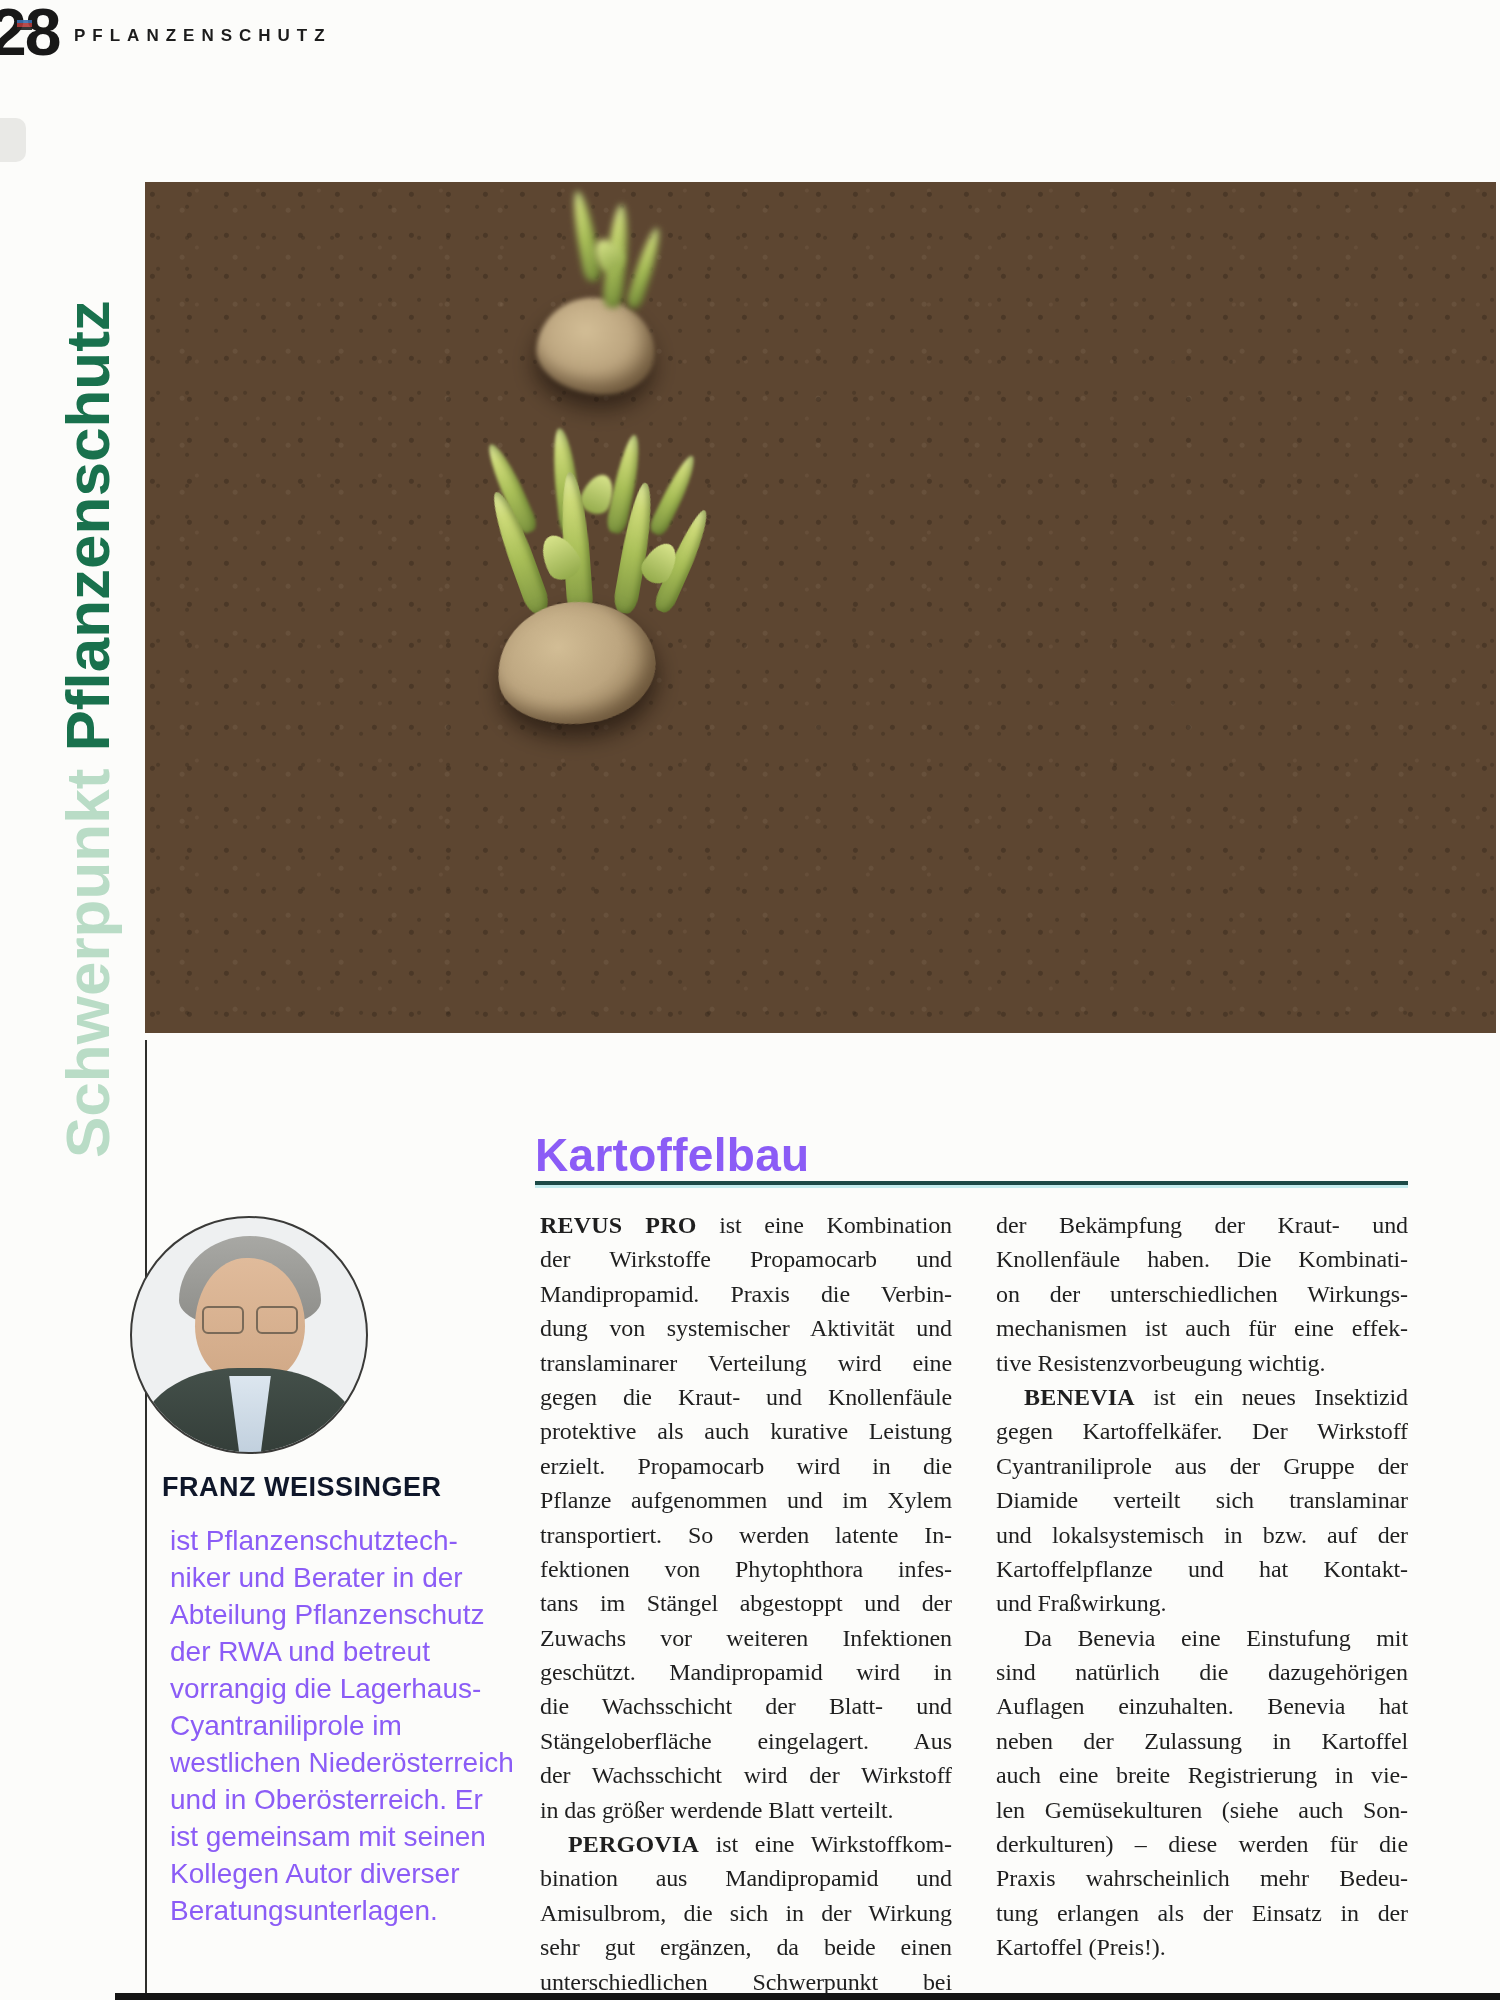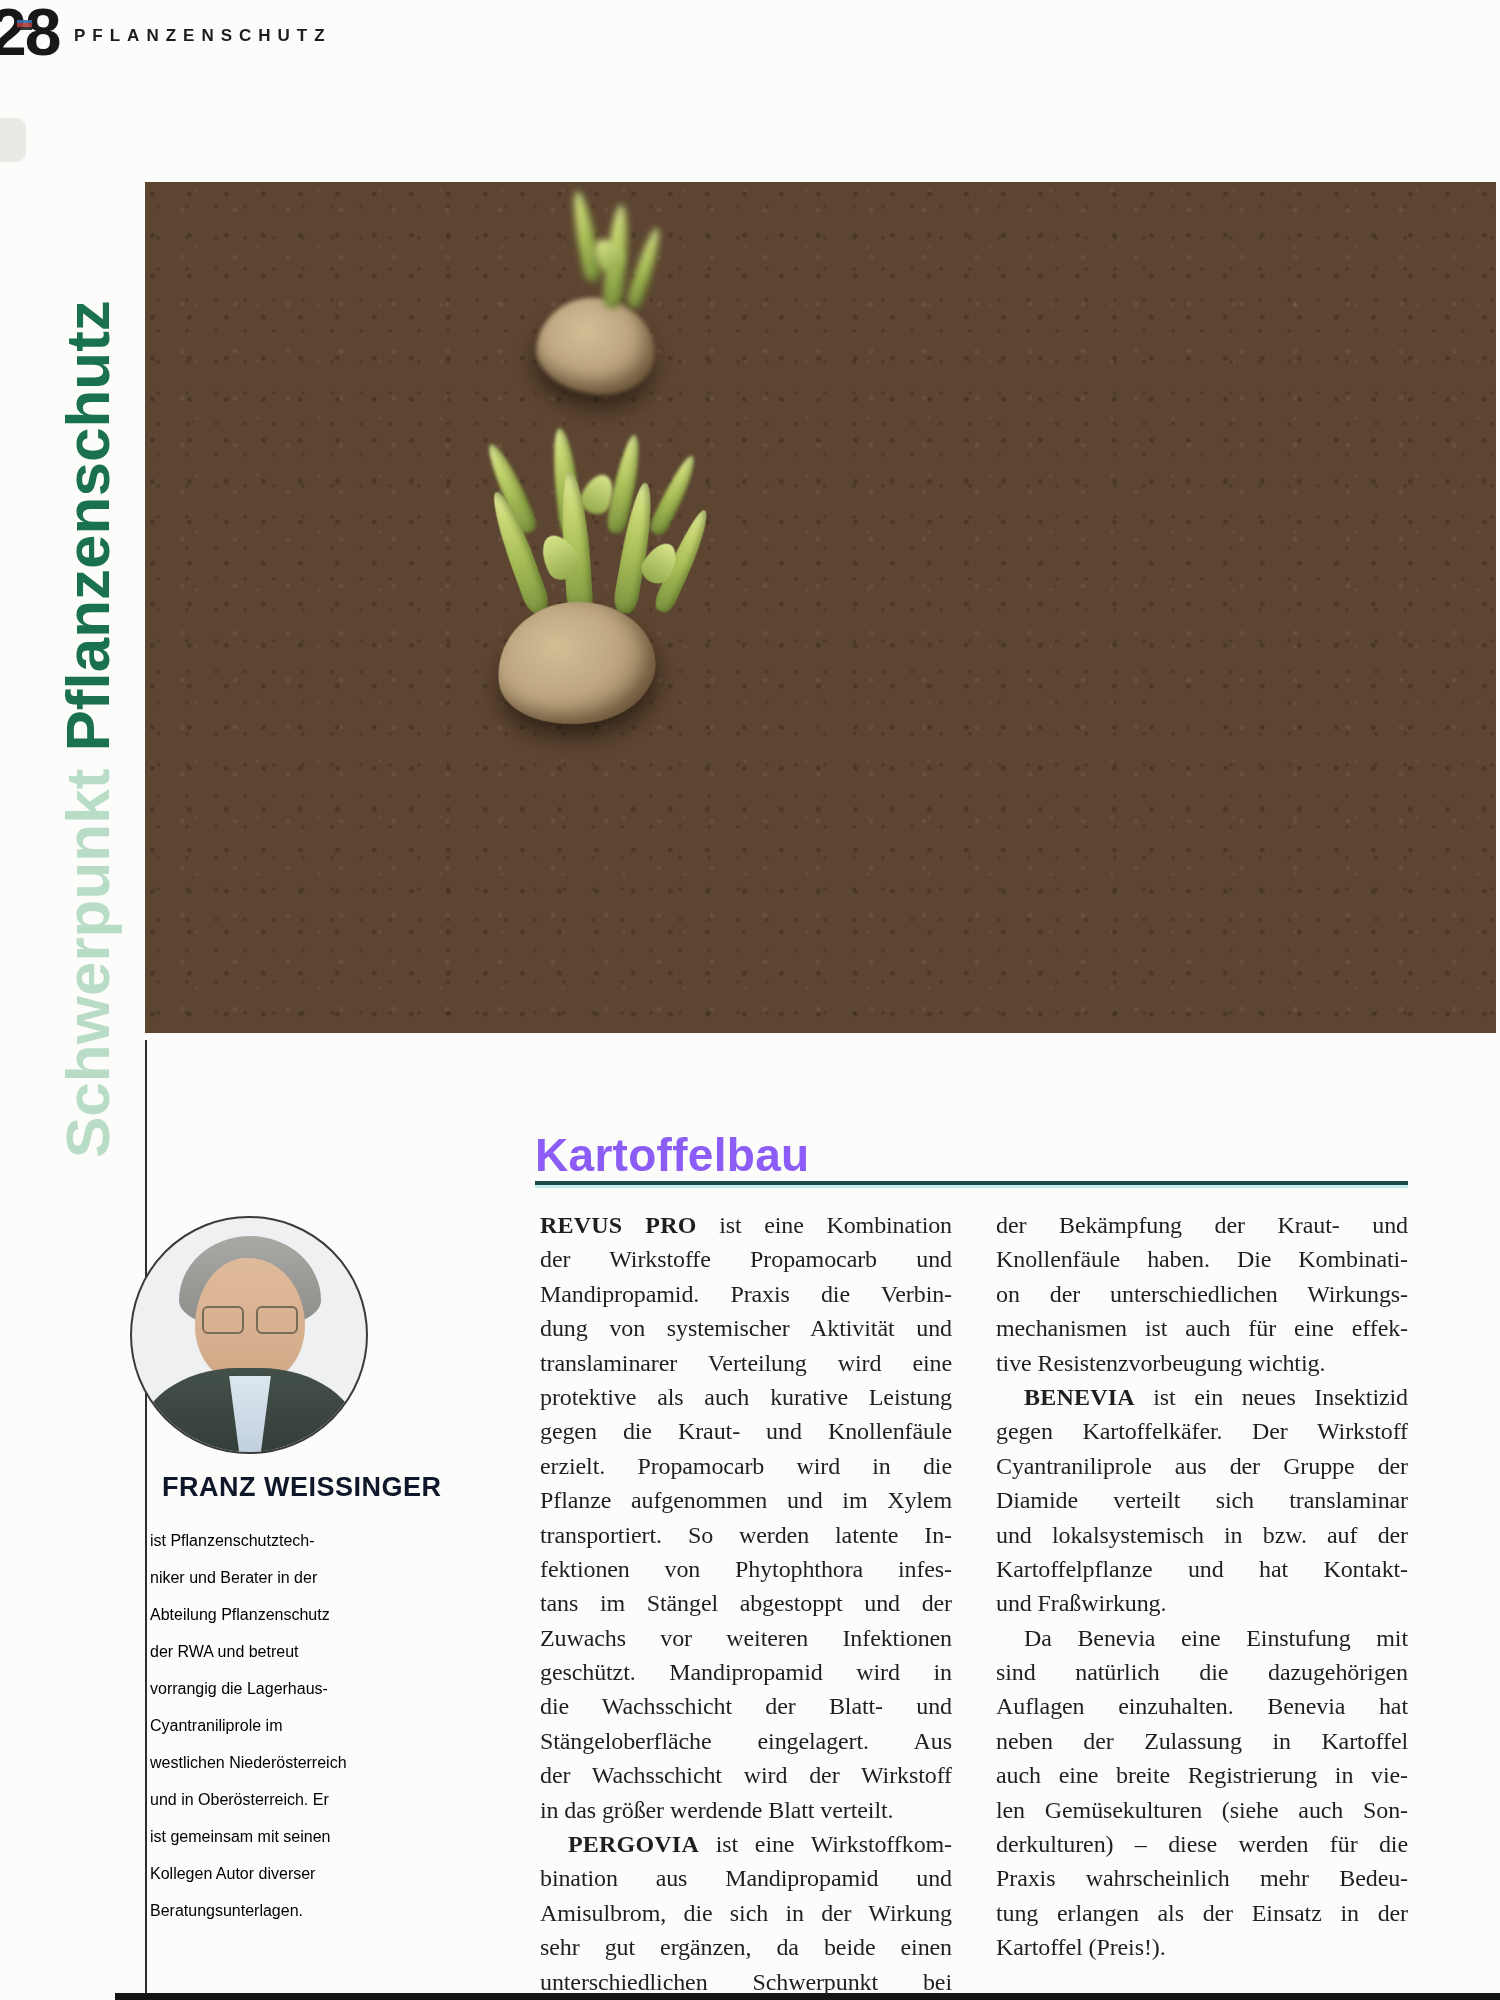--- a/index.html
+++ b/index.html
@@ -81,21 +81,21 @@
     background:#eef0f1;border:2px solid #3a3a38;overflow:hidden;z-index:2;
   }
   .p-hair{position:absolute;left:47px;top:18px;width:142px;height:92px;border-radius:50% 50% 42% 42%/70% 70% 30% 30%;background:linear-gradient(#a8a8a4,#8d8d89);}
   .p-face{position:absolute;left:63px;top:40px;width:110px;height:128px;border-radius:48% 52% 50% 50%/55% 55% 48% 48%;background:linear-gradient(#e0bb9b,#d0a886);}
   .p-glasses{position:absolute;left:70px;top:88px;width:96px;height:26px;}
   .p-glasses span{position:absolute;width:38px;height:24px;border:2px solid #7a6a58;border-radius:6px;}
   .p-glasses span:first-child{left:0;} .p-glasses span:last-child{right:0;}
   .p-suit{position:absolute;left:6px;top:150px;width:222px;height:90px;border-radius:45% 45% 0 0/80% 80% 0 0;background:linear-gradient(#44504a,#333d38);}
   .p-shirt{position:absolute;left:92px;top:158px;width:52px;height:80px;background:linear-gradient(#dce6ef,#c0cfdd);clip-path:polygon(10% 0,90% 0,70% 100%,30% 100%);}
   .author-name{position:absolute;left:162px;top:1472px;font-size:27px;font-weight:600;color:#0f172a;letter-spacing:.5px;}
-  .bio{position:absolute;left:150px;top:1522px;width:300px;font-size:16px;color:#000000;}
+  .bio{position:absolute;left:170px;top:1522px;width:300px;font-size:28px;color:#8b5cf6;}
   .bio .line{height:37px;line-height:37px;white-space:nowrap;}
   
   .kicker{position:absolute;left:535px;top:1128px;font-size:46px;font-weight:800;color:#8b5cf6;letter-spacing:.3px;}
   .kicker-rule{position:absolute;left:535px;top:1181px;width:873px;height:4px;background:#1d4a47;box-shadow:0 3px 0 rgba(150,222,228,.55);}
   .col{
     position:absolute;top:1208px;width:412px;
     font-family:"Liberation Serif","DejaVu Serif",serif;
     font-size:24px;color:#1f1f1f;letter-spacing:-.1px;
   }
   .col--one{left:540px;} .col--two{left:996px;}
@@ -170,22 +170,22 @@
   </div>
 
 <div class="kicker">Kartoffelbau</div>
 <div class="kicker-rule"></div>
 <div class="col col--one">
     <div class="line"><strong>REVUS PRO</strong> ist eine Kombination</div>
     <div class="line">der Wirkstoffe Propamocarb und</div>
     <div class="line">Mandipropamid. Praxis die Verbin-</div>
     <div class="line">dung von systemischer Aktivität und</div>
     <div class="line">translaminarer Verteilung wird eine</div>
+    <div class="line">gegen die Kraut- und Knollenfäule</div>
     <div class="line">protektive als auch kurative Leistung</div>
-    <div class="line">gegen die Kraut- und Knollenfäule</div>
     <div class="line">erzielt. Propamocarb wird in die</div>
     <div class="line">Pflanze aufgenommen und im Xylem</div>
     <div class="line">transportiert. So werden latente In-</div>
     <div class="line">fektionen von Phytophthora infes-</div>
     <div class="line">tans im Stängel abgestoppt und der</div>
     <div class="line">Zuwachs vor weiteren Infektionen</div>
     <div class="line">geschützt. Mandipropamid wird in</div>
     <div class="line">die Wachsschicht der Blatt- und</div>
     <div class="line">Stängeloberfläche eingelagert. Aus</div>
     <div class="line">der Wachsschicht wird der Wirkstoff</div>

